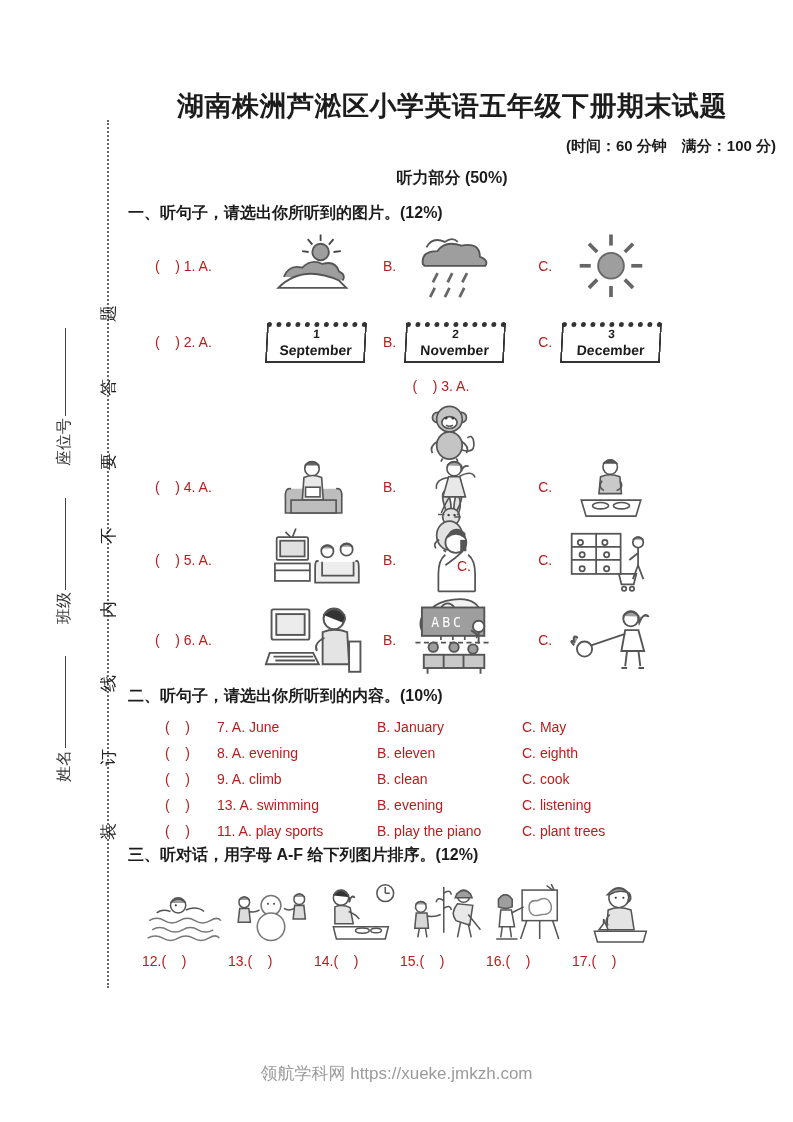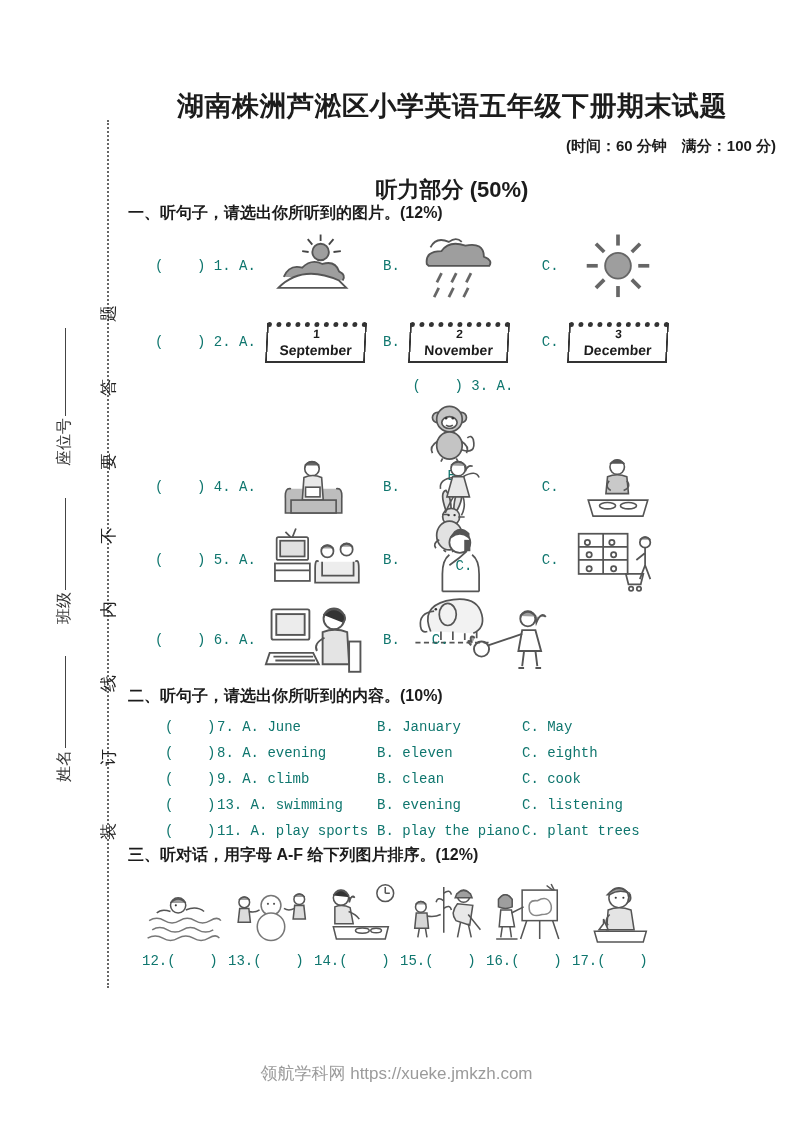--- a/index.html
+++ b/index.html
@@ -13,26 +13,26 @@
        justify-content:flex-start;padding-left:6px;}
   .fld-seat{width:160px;left:-16px;top:386px;}
   .fld-class{width:150px;left:-11px;top:550px;}
   .fld-name{width:150px;left:-11px;top:708px;}
   .u{display:inline-block;border-bottom:1.5px solid #444;height:3px;margin-left:2px;}
   .u-seat{width:88px;} .u-class{width:92px;} .u-name{width:92px;}
   
   .content{position:absolute;left:128px;top:0;width:648px;}
   .t-title{position:absolute;top:88px;width:100%;text-align:center;font-size:27px;font-weight:800;letter-spacing:.5px;}
   .t-meta{position:absolute;top:137px;width:100%;text-align:right;font-size:15px;font-weight:700;}
-  .t-part{position:absolute;top:175px;width:100%;text-align:center;font-size:22px;font-weight:700;}
+  .t-part{position:absolute;top:168px;width:100%;text-align:center;font-size:16px;font-weight:700;}
   .t-sec{position:absolute;left:0;font-size:16px;font-weight:600;}
   .t-s1{top:203px;} .t-s2{top:686px;} .t-s3{top:845px;}
   #s1-rows{position:absolute;top:226px;left:0;width:100%;}
   .p-row{display:flex;align-items:center;}
-  .mono{font-family:Liberation Mono, monospace;font-size:14px;white-space:pre;color:#0f766e;}
+  .mono{font-family:Liberation Sans, sans-serif;font-size:14px;white-space:pre;color:#b91c1c;}
   .p-prefix{margin-left:27px;width:106px;flex:none;}
   .p-img{width:110px;flex:none;display:flex;align-items:center;justify-content:center;height:100%;}
   .p-img svg{width:104px;height:92%;}
   .p-lbl{flex:none;margin-left:12px;margin-right:4px;}
   .p-lbl.c{margin-left:28px;}
   
   .calendar{width:90px;border:2px solid #333;border-top:5px dotted #333;background:#fff;text-align:center;
             padding:1px 3px 3px;transform:skewX(-3deg);font-weight:700;}
   .cal-day{font-size:12px;line-height:1.15;}
   .cal-month{font-size:14px;line-height:1.15;}
@@ -281,20 +281,33 @@
               <path d="M6 54 L52 54 L58 66 L2 66 Z" fill="#fff"></path>
               <path d="M10 58 L52 58 M12 62 L54 62"></path>
               <circle cx="74" cy="18" r="11" fill="#fff"></circle>
               <path d="M63 14 Q74 2 85 14 Q87 20 83 22" fill="#333"></path>
               <path d="M62 32 Q75 27 88 32 L90 66 L62 66 Z" fill="#e4e4e4"></path>
               <path d="M64 38 Q52 44 56 52"></path>
               <rect x="90" y="42" width="12" height="32" fill="#fff"></rect>
             </svg>
           </div>
           <span class="mono p-lbl">B.</span>
+          <div class="p-img">
+            <svg viewBox="0 0 110 80" fill="none" stroke="#555" stroke-width="2">
+              <rect x="20" y="6" width="66" height="30" fill="#9e9e9e"></rect>
+              <text x="30" y="27" class="sk-abc" font-size="14" letter-spacing="3" fill="#fff" stroke="none" style="font-family:'DejaVu Sans Mono',monospace">ABC</text>
+              <circle cx="80" cy="26" r="6" fill="#fff"></circle>
+              <path d="M80 32 L80 44 M80 36 L72 30"></path>
+              <circle cx="32" cy="48" r="5" fill="#9e9e9e"></circle>
+              <circle cx="54" cy="48" r="5" fill="#9e9e9e"></circle>
+              <circle cx="74" cy="50" r="5" fill="#9e9e9e"></circle>
+              <rect x="22" y="56" width="64" height="14" fill="#c9c9c9"></rect>
+              <path d="M43 56 L43 70 M64 56 L64 70 M26 70 L26 76 M82 70 L82 76"></path>
+            </svg>
+          </div>
           <span class="mono p-lbl c">C.</span>
           <div class="p-img">
             <svg viewBox="0 0 110 80" fill="none" stroke="#555" stroke-width="2">
               <circle cx="76" cy="18" r="8" fill="#fff"></circle>
               <path d="M68 15 Q76 6 84 15 L85 22 Q90 10 95 16" fill="#9e9e9e"></path>
               <path d="M70 30 L84 30 L90 52 L66 52 Z" fill="#fff"></path>
               <path d="M72 52 L70 68 M84 52 L86 68 M66 70 L72 70 M84 70 L90 70"></path>
               <path d="M70 34 L34 46"></path>
               <circle cx="27" cy="50" r="8"></circle>
               <path d="M20 38 Q14 34 16 42 Q10 40 16 46" fill="#9e9e9e"></path>

